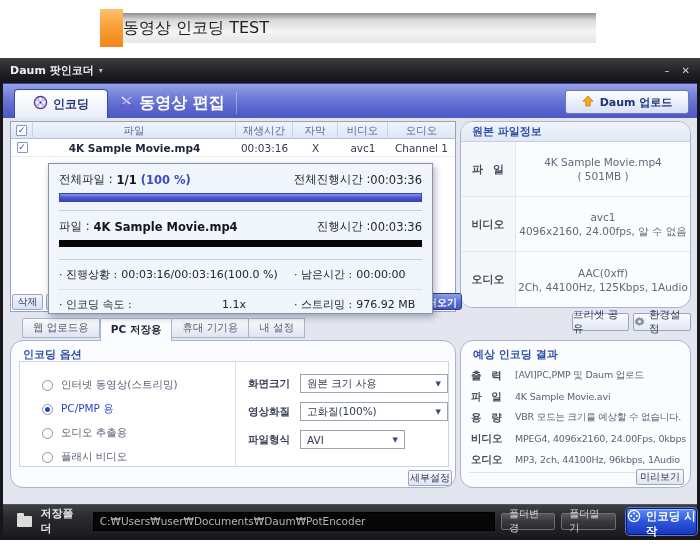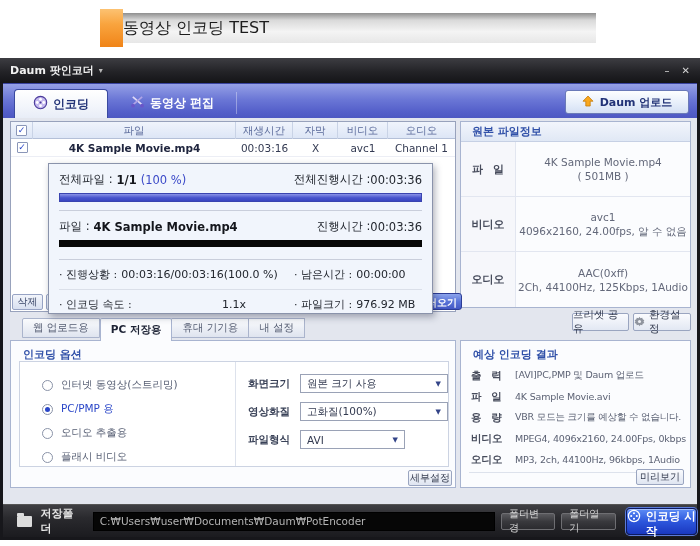--- a/index.html
+++ b/index.html
@@ -30,21 +30,21 @@
   .tabbar { position:absolute; left:3px; top:83px; width:694px; height:35px;
     background:linear-gradient(180deg,#95a0e6 0%,#6b77d6 45%,#5560ca 80%,#4d58c2 100%);
     border-top:1px solid #3a44a0; }
   .tab-active { position:absolute; left:14px; top:89px; width:94px; height:29px;
     background:linear-gradient(180deg,#ffffff 0%,#f2f5fb 60%,#e8edf7 100%);
     border:1px solid #3a4aa0; border-bottom:none; border-radius:4px 4px 0 0;
     display:flex; align-items:center; justify-content:center; gap:5px; }
   .tab-active .tab-label { font-size:12px; font-weight:bold; color:#223377; }
   .tab-inactive { position:absolute; left:112px; top:89px; width:120px; height:29px;
     display:flex; align-items:center; justify-content:center; gap:5px; }
-  .tab-inactive .tab-label { font-size:12px; font-weight:bold; color:#ffffff; }
+  .tab-inactive .tab-label { font-size:16px; font-weight:bold; color:#ffffff; }
   .tab-sep { position:absolute; left:236px; top:92px; width:1px; height:22px; background:rgba(255,255,255,.35); }
   .daum-upload-btn { position:absolute; left:565px; top:90px; width:124px; height:24px;
     background:linear-gradient(180deg,#fdfeff 0%,#e9f0fb 50%,#d4e0f4 100%);
     border:1px solid #6a7ab8; border-radius:3px; display:flex; align-items:center; justify-content:center; gap:6px; }
   .daum-upload-btn span { font-size:11px; font-weight:bold; color:#223377; }
 
   
   .content { position:absolute; left:3px; top:118px; width:694px; height:386px; background:#e3e6ee; }
 
   
@@ -80,37 +80,37 @@
     border:1px solid #2c3c96; color:#fff; font-weight:bold; border-radius:3px;
     position:absolute; font-size:10px; z-index:2; overflow:hidden; }
   .btn-load .clip { position:absolute; right:4px; top:2px; white-space:nowrap; }
 
   
   .dialog { position:absolute; left:48px; top:163px; width:385px; height:151px;
     background:#f1f5fc; border:1px solid #8a93ab; box-shadow:2px 3px 7px rgba(30,35,60,.35);
     z-index:10; padding:8px 10px 0 10px; font-size:11.5px; color:#22262e; }
   .dlg-row { display:flex; align-items:center;justify-content:flex-end; }
   .dlg-val-bold { font-weight:bold; color:#14161c; margin-left:4px; }
-  .dlg-percent { font-weight:normal; color:#3b49c8; margin-left:4px; }
+  .dlg-percent { font-weight:bold; color:#3b49c8; margin-left:4px; }
   .dlg-right { margin-left:auto; }
   .bar-blue { margin-top:6px; height:9px; border:1px solid #3a44b0;
     background:linear-gradient(180deg,#8a93e8 0%,#4753cc 55%,#3a46c0 100%); }
   .bar-black { margin-top:6px; height:7px; background:#070707; }
   .dlg-sep { margin-top:8px; border-top:1px solid #c9cedb; }
   .dlg-sep2 { margin-top:12px; border-top:1px solid #c9cedb; }
   .dlg-sep3 { margin-top:7px; border-top:1px solid #dadfe9; }
   .dlg-row.pt { padding-top:8px; }
   .dlg-cols { display:flex; padding-top:7px; font-size:11px; }
   .dlg-col-l { flex:1; display:flex; align-items:center; }
   .dlg-col-r { width:128px; display:flex; align-items:center; }
   .gap4 { margin-left:4px; }
   .speed-val { margin-left:auto; margin-right:48px; }
 
   
-  .panel { background:#fbfcfe; border:1px solid #a8b4d0; border-radius:0; position:absolute; }
+  .panel { background:#fbfcfe; border:1px solid #a8b4d0; border-radius:13px; position:absolute; }
   .src-panel { left:460px; top:121px; width:231px; height:187px; overflow:hidden; }
   .panel-header { height:20px; background:linear-gradient(180deg,#f2f5fc 0%,#e0e8f5 100%);
     border-bottom:1px solid #c6d0e4; display:flex; align-items:center; padding-left:11px;
     font-size:11px; font-weight:bold; color:#3050a8; }
   .src-row { display:flex; height:55px; border-bottom:1px solid #e2e6f0; }
   .src-row:last-child { border-bottom:none; }
   .src-label { width:55px; border-right:1px solid #e2e6f0; display:flex; align-items:center;
     justify-content:center; font-size:11px; font-weight:bold; color:#474c5c; background:#f6f7fb; }
   .spread { word-spacing:6px; }
   .src-val { flex:1; display:flex; flex-direction:column; align-items:center; justify-content:center;
@@ -427,21 +427,21 @@
         <span class="gap4">00:00:00</span>
       </div>
     </div>
     <div class="dlg-sep3"></div>
     <div class="dlg-cols">
       <div class="dlg-col-l">
         <span>· 인코딩 속도 :</span>
         <span class="speed-val">1.1x</span>
       </div>
       <div class="dlg-col-r">
-        <span>· 파일크기 :</span>
+        <span>· 스트리밍 :</span>
         <span class="gap4">976.92 MB</span>
       </div>
     </div>
   </div>
 
   <div class="bottombar">
     <span class="folder-icon"></span>
     <span class="save-label">저장폴더</span>
     <input class="path-input" type="text" readonly="" value="C:₩Users₩user₩Documents₩Daum₩PotEncoder" style="">
     <div class="bar-btn">폴더변경</div>

